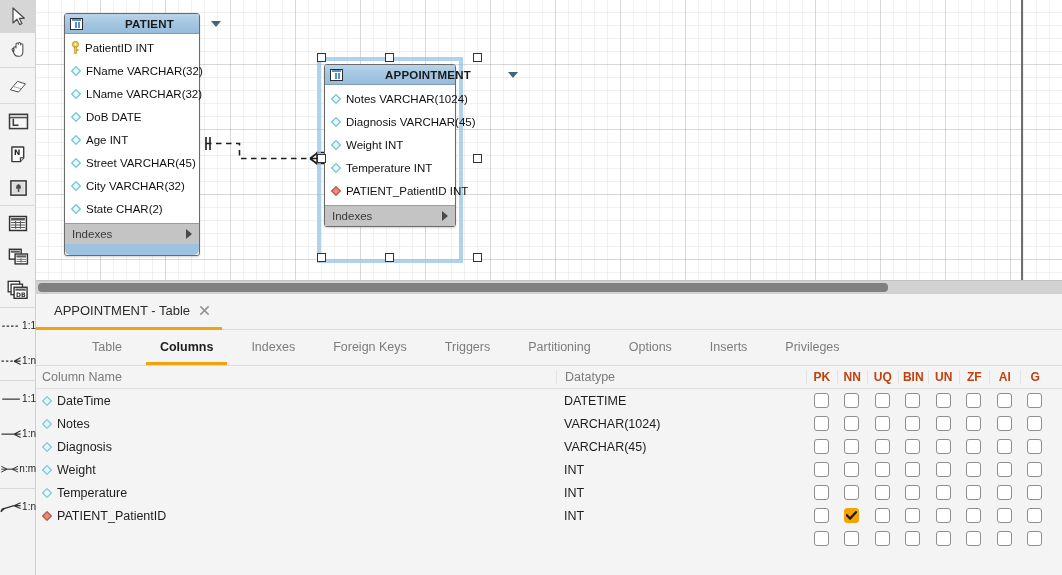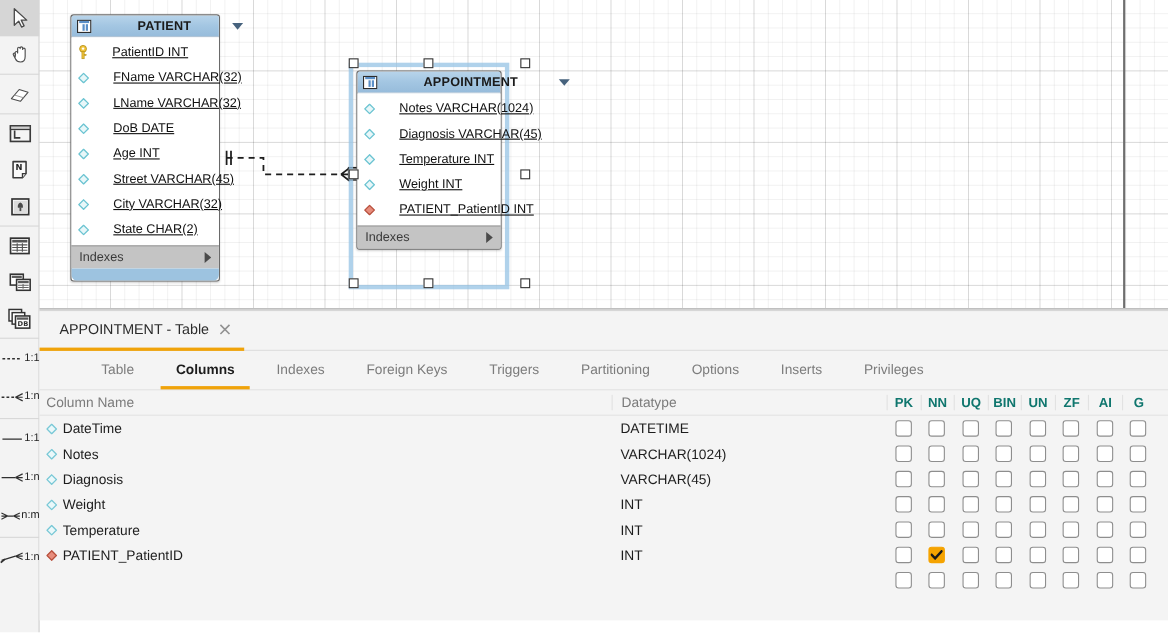--- a/index.html
+++ b/index.html
@@ -81,21 +81,21 @@
     font-size: 11.5px; font-weight: bold; color: #1a1a1a;
     letter-spacing: 0.2px; flex: 1; margin-left: 5px;
     white-space: nowrap;
   }
   .eer-body { padding: 2px 0 3px 0; background: #fff; }
   .eer-col {
     height: 23px; display: flex; align-items: center;
     padding-left: 6px; font-size: 11.5px; color: #111;
     white-space: nowrap;
   }
-  .eer-col .cname { margin-left: 22px; text-decoration: underline; }
+  .eer-col .cname { margin-left: 5px; }
   .eer-foot {
     height: 21px; background: #c4c4c4;
     border-top: 1px solid #9c9c9c;
     display: flex; align-items: center;
     padding: 0 7px;
     font-size: 11.5px; color: #3a3a3a;
   }
   .eer-foot .fspacer { flex: 1; }
   .eer-bottomblue {
     height: 11px;
@@ -155,21 +155,21 @@
     border-top: 1px solid #bfbfbf;
   }
   #hscroll-thumb {
     position: absolute; left: 2px; top: 2px;
     width: 850px; height: 9px;
     background: #808080; border-radius: 4px;
   }
 
   
   #editor {
-    position: absolute; left: 36px; top: 282px;
+    position: absolute; left: 36px; top: 293px;
     width: 1026px; height: 282px;
     background: #f4f4f4;
     border-top: 1px solid #d0d0d0;
   }
   #doc-tabs {
     height: 36px; display: flex; align-items: center;
     border-bottom: 1px solid #dcdcdc;
     background: #f4f4f4;
   }
   .doc-tab {
@@ -201,21 +201,21 @@
   #grid-head {
     height: 23px; display: flex; align-items: center;
     background: #f4f4f4; border-bottom: 1px solid #e0e0e0;
     font-size: 12.5px; color: #7b7b7b;
   }
   .gh-name { width: 520px; padding-left: 6px; }
   .gh-type { width: 250px; padding-left: 8px; border-left: 1px solid #e2e2e2; }
   .gh-flags { flex: 1; display: flex; }
   .gh-flag {
     width: 30.5px; text-align: center;
-    font-size: 12px; font-weight: bold; color: #0f766e;
+    font-size: 12px; font-weight: bold; color: #c2410c;
     border-left: 1px solid #e2e2e2;
   }
 
   #grid-body { background: #f4f4f4; }
   .grow { height: 23px; display: flex; align-items: center; font-size: 12.5px; color: #1d1d1d; }
   .gc-name { width: 520px; display: flex; align-items: center; padding-left: 6px; gap: 5px; white-space: nowrap; }
   .gc-type { width: 250px; padding-left: 8px; color: #1d1d1d; }
   .gc-flags { flex: 1; display: flex; }
   .gc-flag { width: 30.5px; display: flex; align-items: center; justify-content: center; }
   .cbx {
@@ -480,27 +480,27 @@
         <div class="eer-col">
           <svg class="g-dia" viewBox="0 0 10 10">
               <path d="M5 0.7 L9.3 5 L5 9.3 L0.7 5 Z" fill="#e8f7f9" stroke="#6cc4d2" stroke-width="1.2"></path>
             </svg>
           <span class="cname">Diagnosis VARCHAR(45)</span>
         </div>
         <div class="eer-col">
           <svg class="g-dia" viewBox="0 0 10 10">
               <path d="M5 0.7 L9.3 5 L5 9.3 L0.7 5 Z" fill="#e8f7f9" stroke="#6cc4d2" stroke-width="1.2"></path>
             </svg>
+          <span class="cname">Weight INT</span>
+        </div>
+        <div class="eer-col">
+          <svg class="g-dia" viewBox="0 0 10 10">
+              <path d="M5 0.7 L9.3 5 L5 9.3 L0.7 5 Z" fill="#e8f7f9" stroke="#6cc4d2" stroke-width="1.2"></path>
+            </svg>
           <span class="cname">Temperature INT</span>
-        </div>
-        <div class="eer-col">
-          <svg class="g-dia" viewBox="0 0 10 10">
-              <path d="M5 0.7 L9.3 5 L5 9.3 L0.7 5 Z" fill="#e8f7f9" stroke="#6cc4d2" stroke-width="1.2"></path>
-            </svg>
-          <span class="cname">Weight INT</span>
         </div>
         <div class="eer-col">
           <svg class="g-dia" viewBox="0 0 10 10">
               <path d="M5 0.7 L9.3 5 L5 9.3 L0.7 5 Z" fill="#e78d7d" stroke="#b8503d" stroke-width="1.2"></path>
             </svg>
           <span class="cname">PATIENT_PatientID INT</span>
         </div>
       </div>
       <div class="eer-foot">
         <span>Indexes</span>

